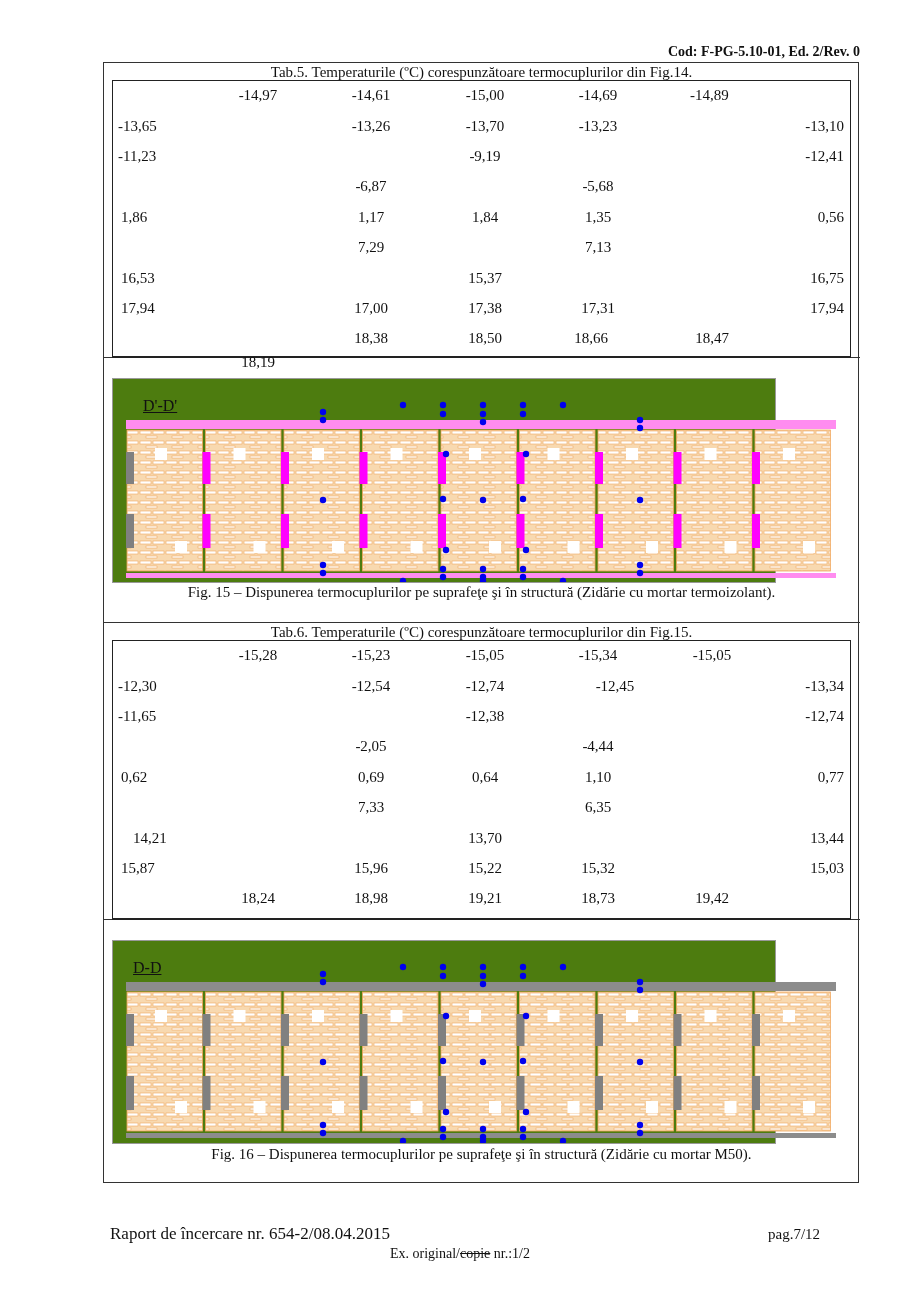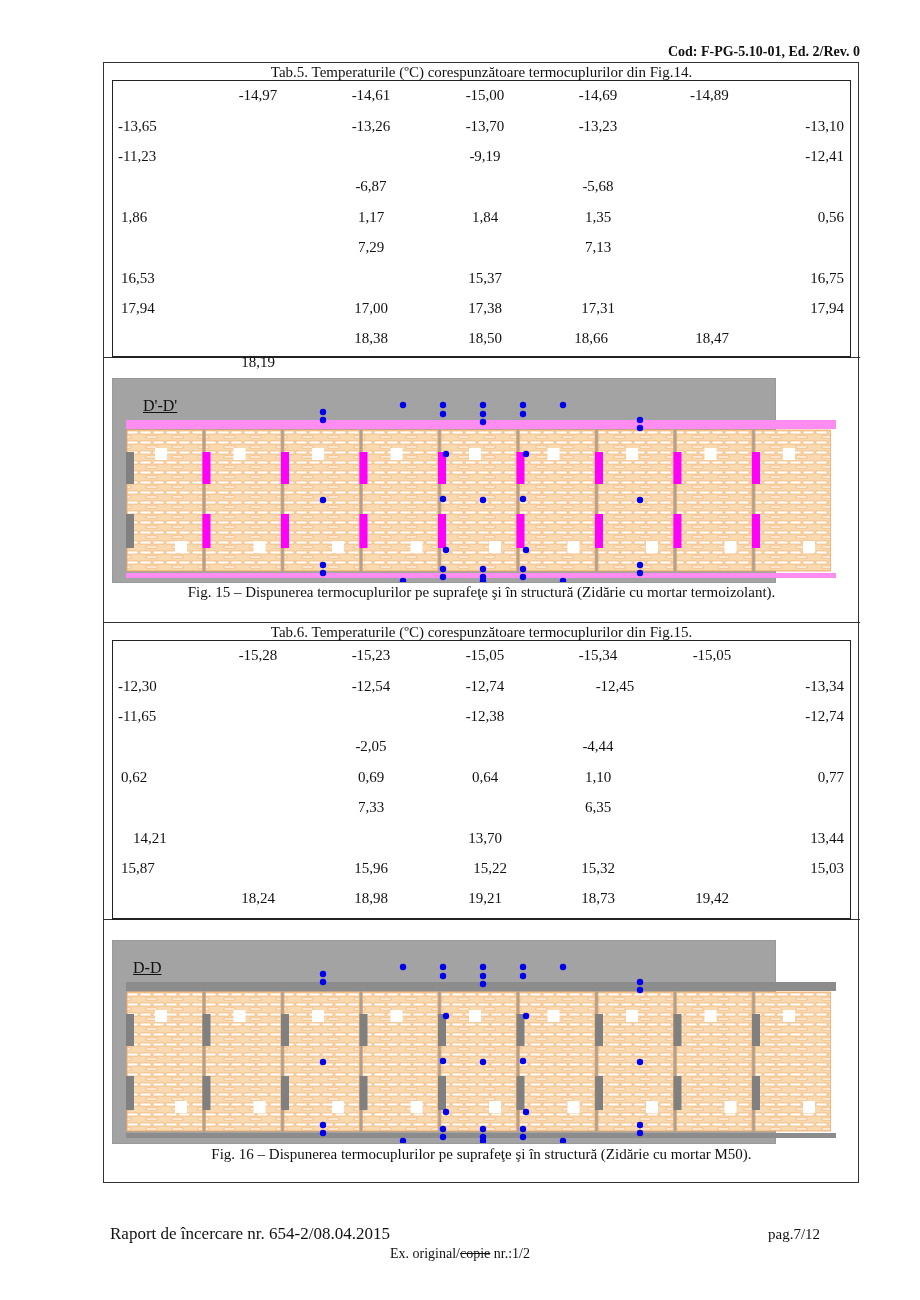--- a/index.html
+++ b/index.html
@@ -5,21 +5,21 @@
   html, body { margin:0; padding:0; background:#ffffff; }
   body { width:920px; height:1300px; position:relative; overflow:hidden;
          font-family:"Liberation Serif", "DejaVu Serif", serif; color:#111; }
   .abs { position:absolute; }
   .code { right:60px; top:44px; font-weight:bold; font-size:14px;font-family:Liberation Serif, serif; }
   .frame { left:103px; top:62px; width:756px; height:1121px; border:1px solid #333; box-sizing:border-box; }
   .hline { left:103px; width:757px; height:0; border-top:1px solid #333; }
   .tabcap { left:103px; width:757px; text-align:center; font-size:15px; line-height:16px; }
   .tbox { left:112px; width:739px; border:1px solid #222; border-bottom:2px solid #222; box-sizing:border-box; }
   .cell { font-size:15px; line-height:16px; white-space:nowrap; }
-  .figbox { left:112px; width:664px; border:1px solid #999; box-sizing:border-box; background:#a3a3a3; }
+  .figbox { left:112px; width:664px; border:1px solid #999; box-sizing:border-box; background:#4d7c0f; }
   .figcap { left:103px; width:757px; text-align:center; font-size:15px; }
   .footer-left { left:110px; top:1224px; font-size:17px; }
   .footer-right { left:768px; top:1226px; font-size:15px; }
   .footer-center { left:0; width:920px; top:1246px; text-align:center; font-size:14px; }
   .strike { text-decoration:line-through; }
   svg { display:block; }
 </style>
 </head>
 <body>
 
@@ -241,21 +241,21 @@
     <div class="abs cell" style="top: 189px; left: 20px;">14,21</div>
     <div class="abs cell" style="top: 189px; left: 123px; width: 44px; text-align: center;"></div>
     <div class="abs cell" style="top: 189px; left: 236px; width: 44px; text-align: center;"></div>
     <div class="abs cell" style="top: 189px; left: 350px; width: 44px; text-align: center;">13,70</div>
     <div class="abs cell" style="top: 189px; left: 463px; width: 44px; text-align: center;"></div>
     <div class="abs cell" style="top: 189px; left: 577px; width: 44px; text-align: center;"></div>
     <div class="abs cell" style="top: 189px; right: 6px;">13,44</div>
     <div class="abs cell" style="top: 219px; left: 8px;">15,87</div>
     <div class="abs cell" style="top: 219px; left: 123px; width: 44px; text-align: center;"></div>
     <div class="abs cell" style="top: 219px; left: 236px; width: 44px; text-align: center;">15,96</div>
-    <div class="abs cell" style="top: 219px; left: 350px; width: 44px; text-align: right;">15,22</div>
+    <div class="abs cell" style="top: 219px; left: 350px; width: 44px; text-align: center;">15,22</div>
     <div class="abs cell" style="top: 219px; left: 463px; width: 44px; text-align: center;">15,32</div>
     <div class="abs cell" style="top: 219px; left: 577px; width: 44px; text-align: center;"></div>
     <div class="abs cell" style="top: 219px; right: 6px;">15,03</div>
     <div class="abs cell" style="top: 249px; left: 8px;"></div>
     <div class="abs cell" style="top: 249px; left: 123px; width: 44px; text-align: center;">18,24</div>
     <div class="abs cell" style="top: 249px; left: 236px; width: 44px; text-align: center;">18,98</div>
     <div class="abs cell" style="top: 249px; left: 350px; width: 44px; text-align: center;">19,21</div>
     <div class="abs cell" style="top: 249px; left: 463px; width: 44px; text-align: center;">18,73</div>
     <div class="abs cell" style="top: 249px; left: 577px; width: 44px; text-align: center;">19,42</div>
     <div class="abs cell" style="top: 249px; right: 6px;"></div>

